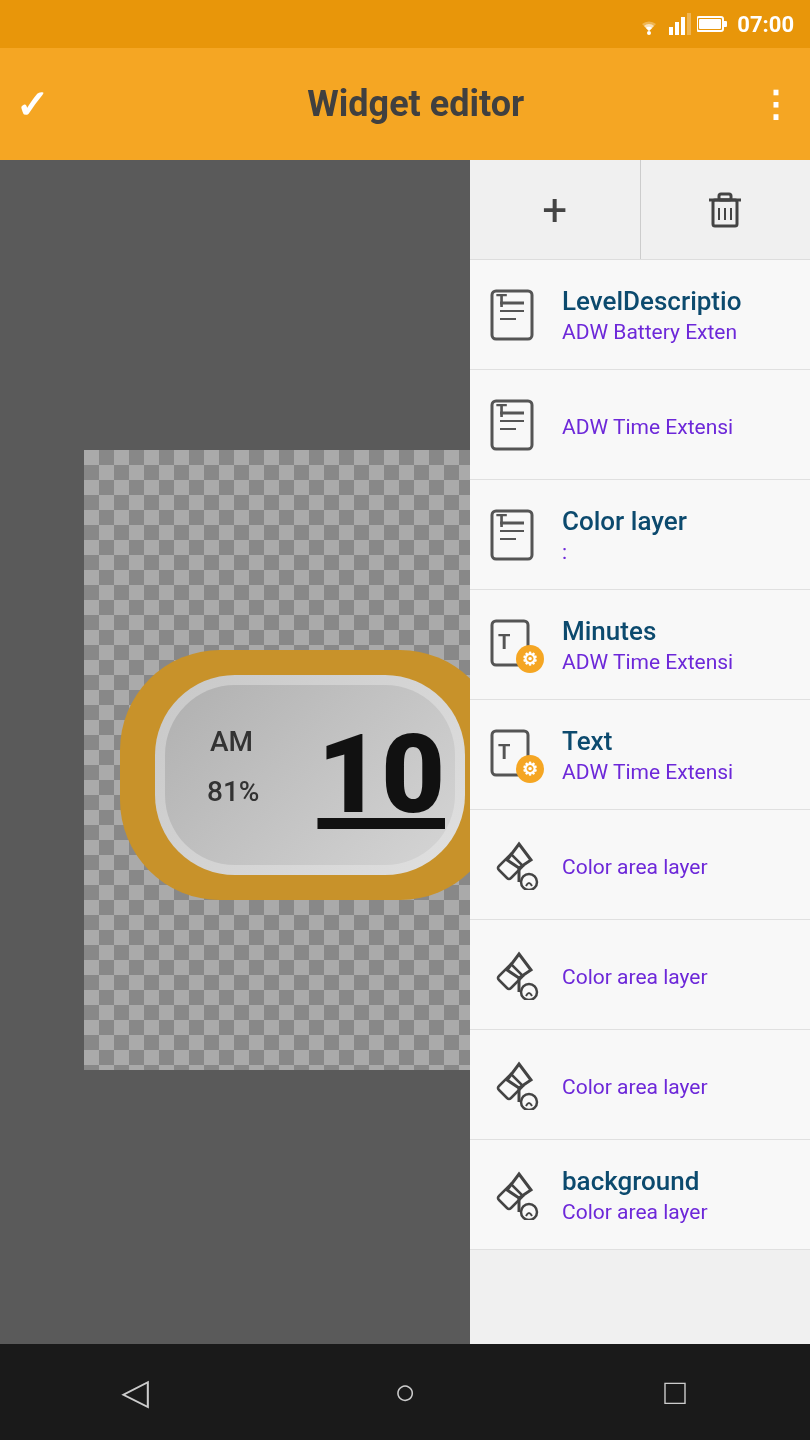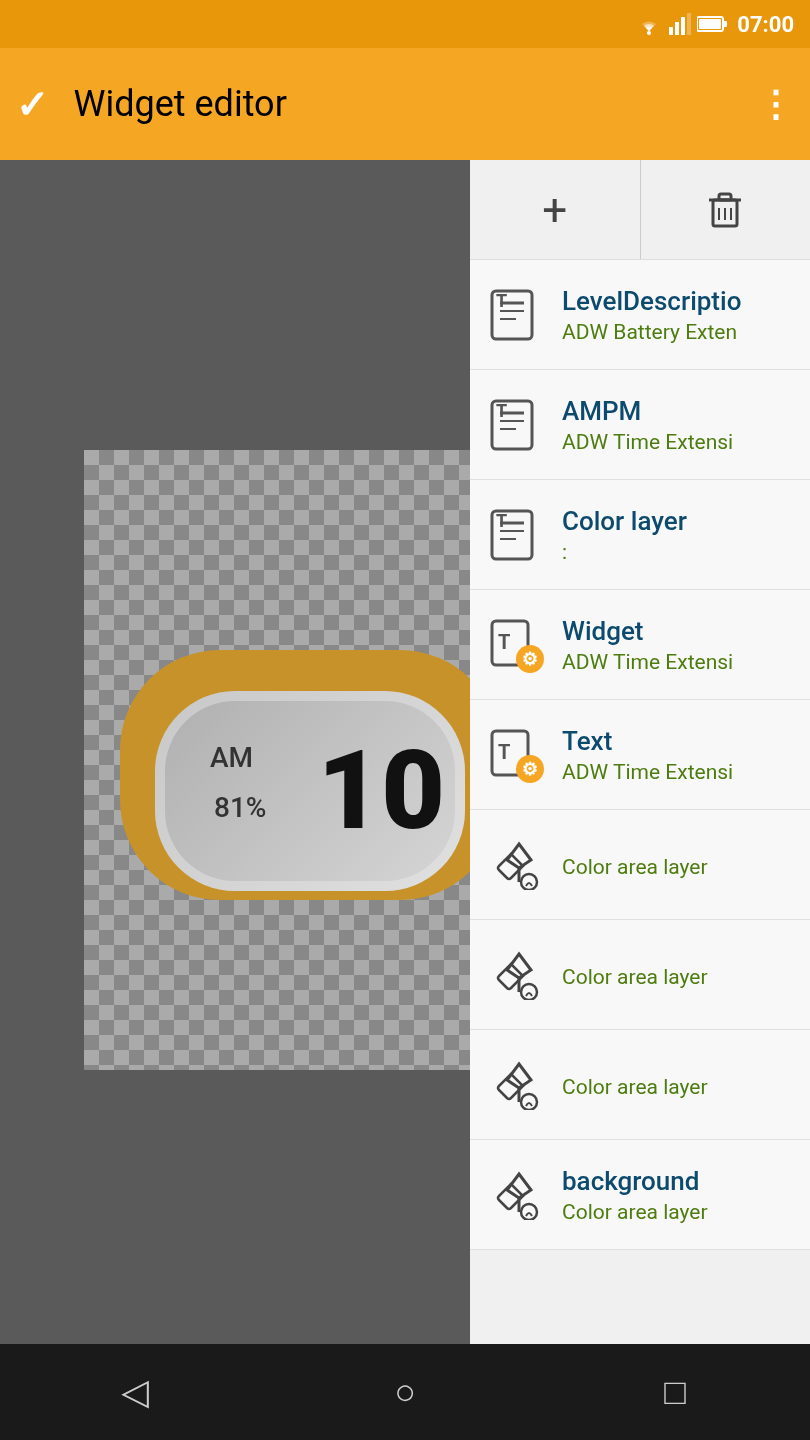--- a/index.html
+++ b/index.html
@@ -44,24 +44,25 @@
       padding: 0 16px;
       z-index: 100;
     }
     .check-icon {
       color: white;
       font-size: 40px;
       margin-right: 24px;
       font-weight: bold;
     }
     .app-title {
-      color: #000000;
+      color: #404040;
       font-size: 36px;
-      font-weight: 400;
+      font-weight: 700;
       flex: 1;
+      text-align: center;
     }
     .more-icon {
       color: white;
       font-size: 36px;
       font-weight: bold;
     }
 
     
     .main-content {
       position: absolute;
@@ -110,49 +111,49 @@
       height: 200px;
       background: linear-gradient(135deg, #c8c8c8, #e0e0e0);
       border-radius: 80px;
       top: 25px;
       left: 35px;
       display: flex;
       align-items: center;
       justify-content: flex-end;
       padding-right: 20px;
       overflow: hidden;
-      margin-top: 16px;
     }
     .widget-inner::before {
       content: '';
       position: absolute;
       top: 10px; left: 10px; right: 10px; bottom: 10px;
       background: linear-gradient(135deg, #b0b0b0, #d5d5d5);
       border-radius: 70px;
     }
     .widget-time {
       position: relative;
       z-index: 2;
       font-size: 110px;
       font-weight: 900;
       color: #111;
       line-height: 1;
+      text-decoration: underline;
     }
     .widget-ampm {
       position: absolute;
       left: 55px;
       top: 50px;
       z-index: 2;
       color: #333;
       font-size: 28px;
       font-weight: 500;
     }
     .widget-pct {
       position: absolute;
-      left: 59px;
+      left: 52px;
       top: 100px;
       z-index: 2;
       color: #333;
       font-size: 28px;
       font-weight: 500;
     }
 
     
     .right-panel {
       flex: 1;
@@ -215,21 +216,21 @@
     .layer-name {
       font-size: 26px;
       color: #0c4a6e;
       font-weight: 500;
       white-space: nowrap;
       overflow: hidden;
       text-overflow: ellipsis;
     }
     .layer-sub {
       font-size: 21px;
-      color: #4d7c0f;
+      color: #6d28d9;
       white-space: nowrap;
       overflow: hidden;
       text-overflow: ellipsis;
       margin-top: 4px;
     }
 
     
     .bottom-nav {
       position: absolute;
       bottom: 0; left: 0; right: 0;
@@ -340,21 +341,20 @@
             <svg width="56" height="56" viewBox="0 0 56 56">
     <rect x="4" y="4" width="40" height="48" rx="4" fill="none" stroke="#555" stroke-width="3"></rect>
     <line x1="12" y1="16" x2="36" y2="16" stroke="#555" stroke-width="3"></line>
     <line x1="12" y1="24" x2="36" y2="24" stroke="#555" stroke-width="2"></line>
     <line x1="12" y1="32" x2="28" y2="32" stroke="#555" stroke-width="2"></line>
     <text x="8" y="20" font-size="18" font-weight="bold" fill="#555">T</text>
 
   </svg>
           </div>
     <div class="layer-text-block">
-      <div class="layer-name">AMPM</div>
       <div class="layer-sub">ADW Time Extensi</div>
     </div>
   </div>
         <div class="layer-item">
     <div class="layer-icon">
             <svg width="56" height="56" viewBox="0 0 56 56">
     <rect x="4" y="4" width="40" height="48" rx="4" fill="none" stroke="#555" stroke-width="3"></rect>
     <line x1="12" y1="16" x2="36" y2="16" stroke="#555" stroke-width="3"></line>
     <line x1="12" y1="24" x2="36" y2="24" stroke="#555" stroke-width="2"></line>
     <line x1="12" y1="32" x2="28" y2="32" stroke="#555" stroke-width="2"></line>
@@ -370,21 +370,21 @@
         <div class="layer-item">
     <div class="layer-icon">
             <svg width="56" height="56" viewBox="0 0 56 56">
     <rect x="4" y="4" width="36" height="44" rx="4" fill="none" stroke="#555" stroke-width="3"></rect>
     <text x="10" y="32" font-size="20" font-weight="bold" fill="#555">T</text>
     <circle cx="42" cy="42" r="14" fill="#f5a623"></circle>
     <text x="42" y="48" text-anchor="middle" font-size="18" fill="white" font-weight="bold">⚙</text>
   </svg>
           </div>
     <div class="layer-text-block">
-      <div class="layer-name">Widget</div>
+      <div class="layer-name">Minutes</div>
       <div class="layer-sub">ADW Time Extensi</div>
     </div>
   </div>
         <div class="layer-item">
     <div class="layer-icon">
             <svg width="56" height="56" viewBox="0 0 56 56">
     <rect x="4" y="4" width="36" height="44" rx="4" fill="none" stroke="#555" stroke-width="3"></rect>
     <text x="10" y="32" font-size="20" font-weight="bold" fill="#555">T</text>
     <circle cx="42" cy="42" r="14" fill="#f5a623"></circle>
     <text x="42" y="48" text-anchor="middle" font-size="18" fill="white" font-weight="bold">⚙</text>

